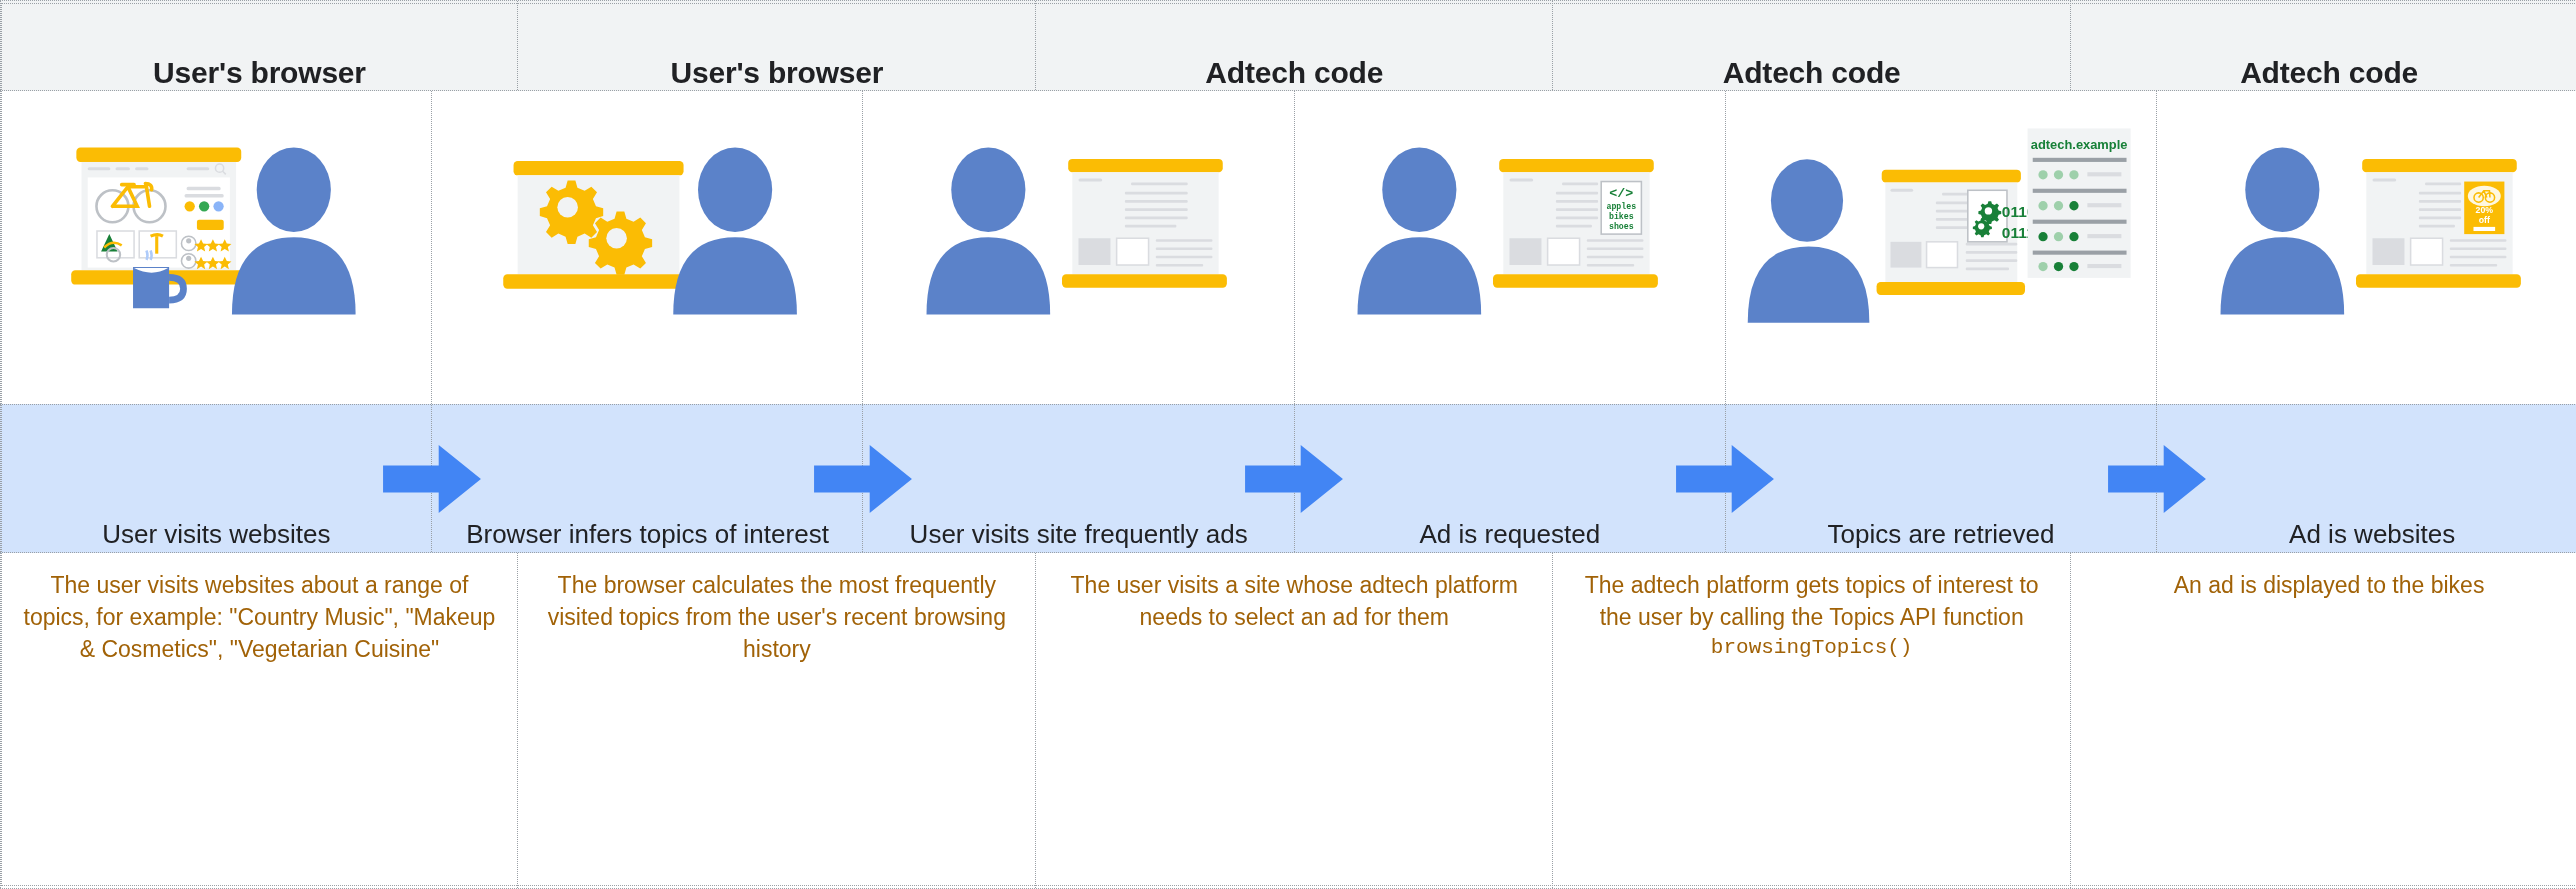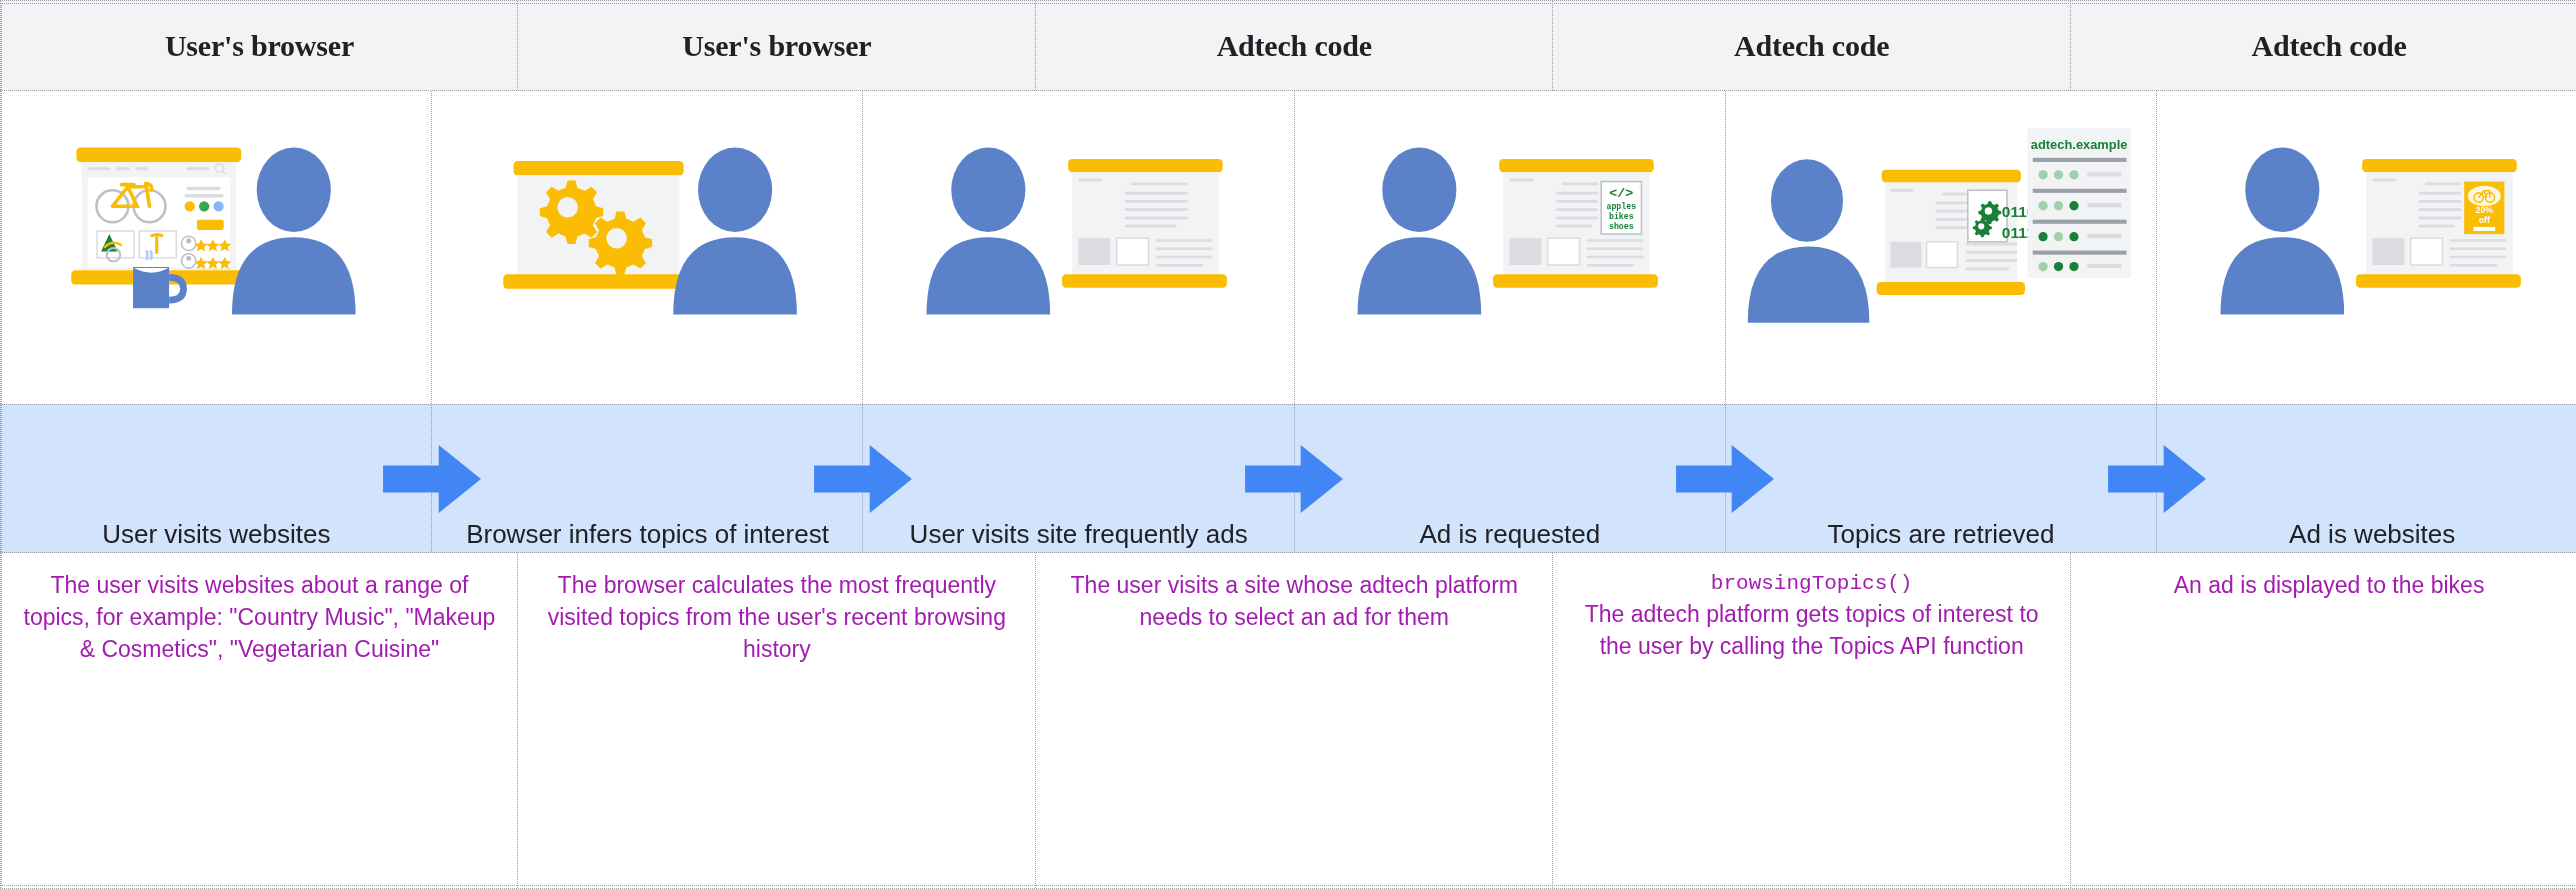--- a/index.html
+++ b/index.html
@@ -31,23 +31,22 @@
   .cell:first-child { border-left: 1.5px dotted #9aa0a6; }
 
   
   .row-header {
     height: 91px;
     background: #f1f3f4;
     border-top: 1.5px dotted #9aa0a6;
     border-bottom: 1.5px dotted #9aa0a6;
   }
   .row-header .cell {
-    display: flex; align-items: center; justify-content: center;
+    display: flex; align-items: flex-end; justify-content: center;
     background: #f1f3f4;
-    font-family: Liberation Serif, serif;
   }
   .header-title {
     font-size: 30px;
     font-weight: bold;
     color: #202124;
     letter-spacing: -0.2px;
     white-space: nowrap;
   }
 
   
@@ -90,21 +89,21 @@
 
   
   .row-desc { flex: 1 1 auto; border-bottom: 1.5px dotted #9aa0a6; }
   .row-desc .cell {
     background: #ffffff;
     padding: 15.5px 17.5px 0 17.5px;
     display: block;
   }
   .desc-text {
     font-size: 23px;
-    color: #a21caf;
+    color: #a16207;
     text-align: center;
     line-height: 1.40;
   }
   .mono {
     font-family: "Liberation Mono", "DejaVu Sans Mono", monospace;
     font-size: 21px;
   }
 
   
   .edge-top, .edge-bottom {
@@ -425,22 +424,22 @@
     <div class="cell">
       <div class="desc-text">The user visits websites about a range of topics, for example: "Country Music", "Makeup &amp; Cosmetics", "Vegetarian Cuisine"</div>
     </div>
     <div class="cell">
       <div class="desc-text">The browser calculates the most frequently visited topics from the user's recent browsing history</div>
     </div>
     <div class="cell">
       <div class="desc-text">The user visits a site whose adtech platform needs to select an ad for them</div>
     </div>
     <div class="cell">
+      <div class="desc-text">The adtech platform gets topics of interest to the user by calling the Topics API function</div>
       <div class="desc-text mono">browsingTopics()</div>
-      <div class="desc-text">The adtech platform gets topics of interest to the user by calling the Topics API function</div>
     </div>
     <div class="cell">
       <div class="desc-text">An ad is displayed to the bikes</div>
     </div>
   </div>
 
   <div class="edge-top"></div>
   <div class="edge-bottom"></div>
   <div class="edge-left"></div>
 

